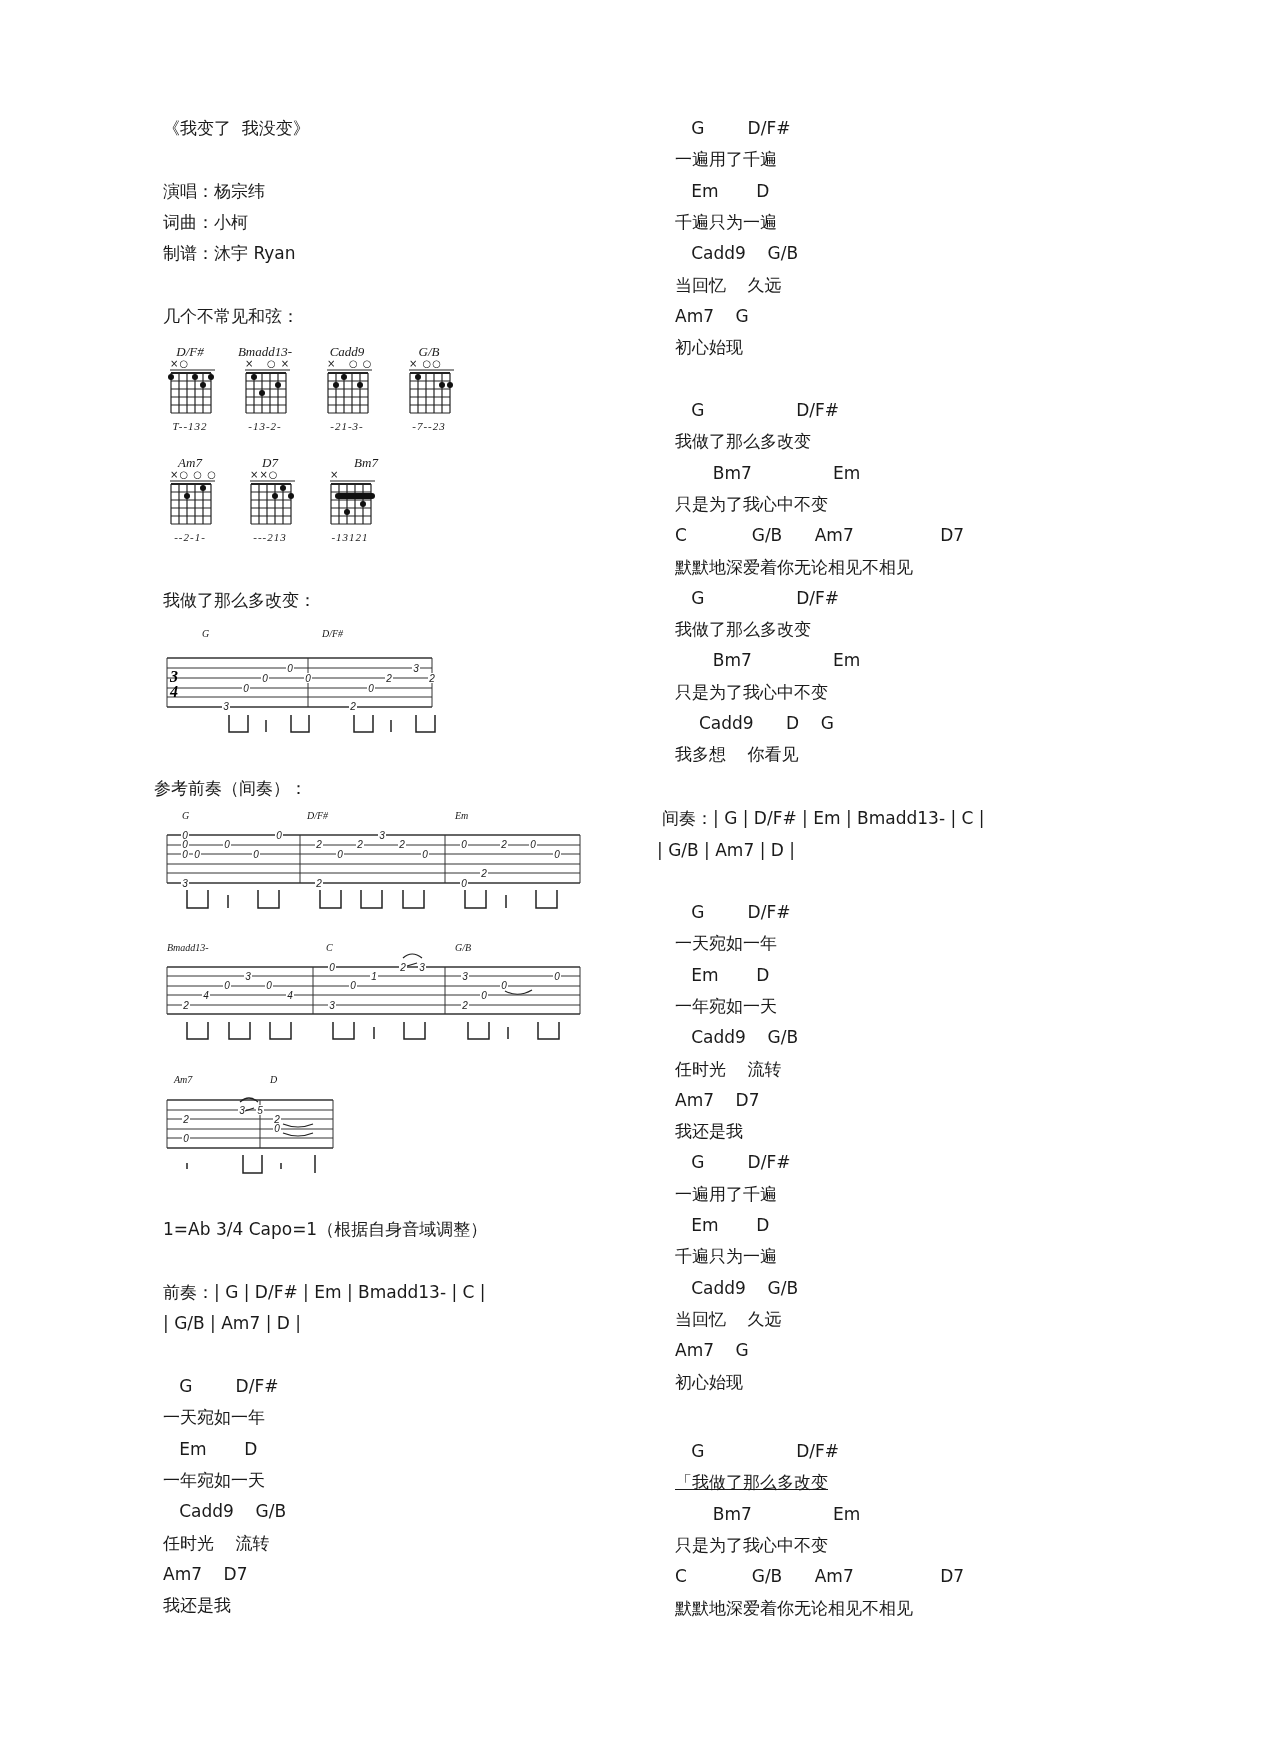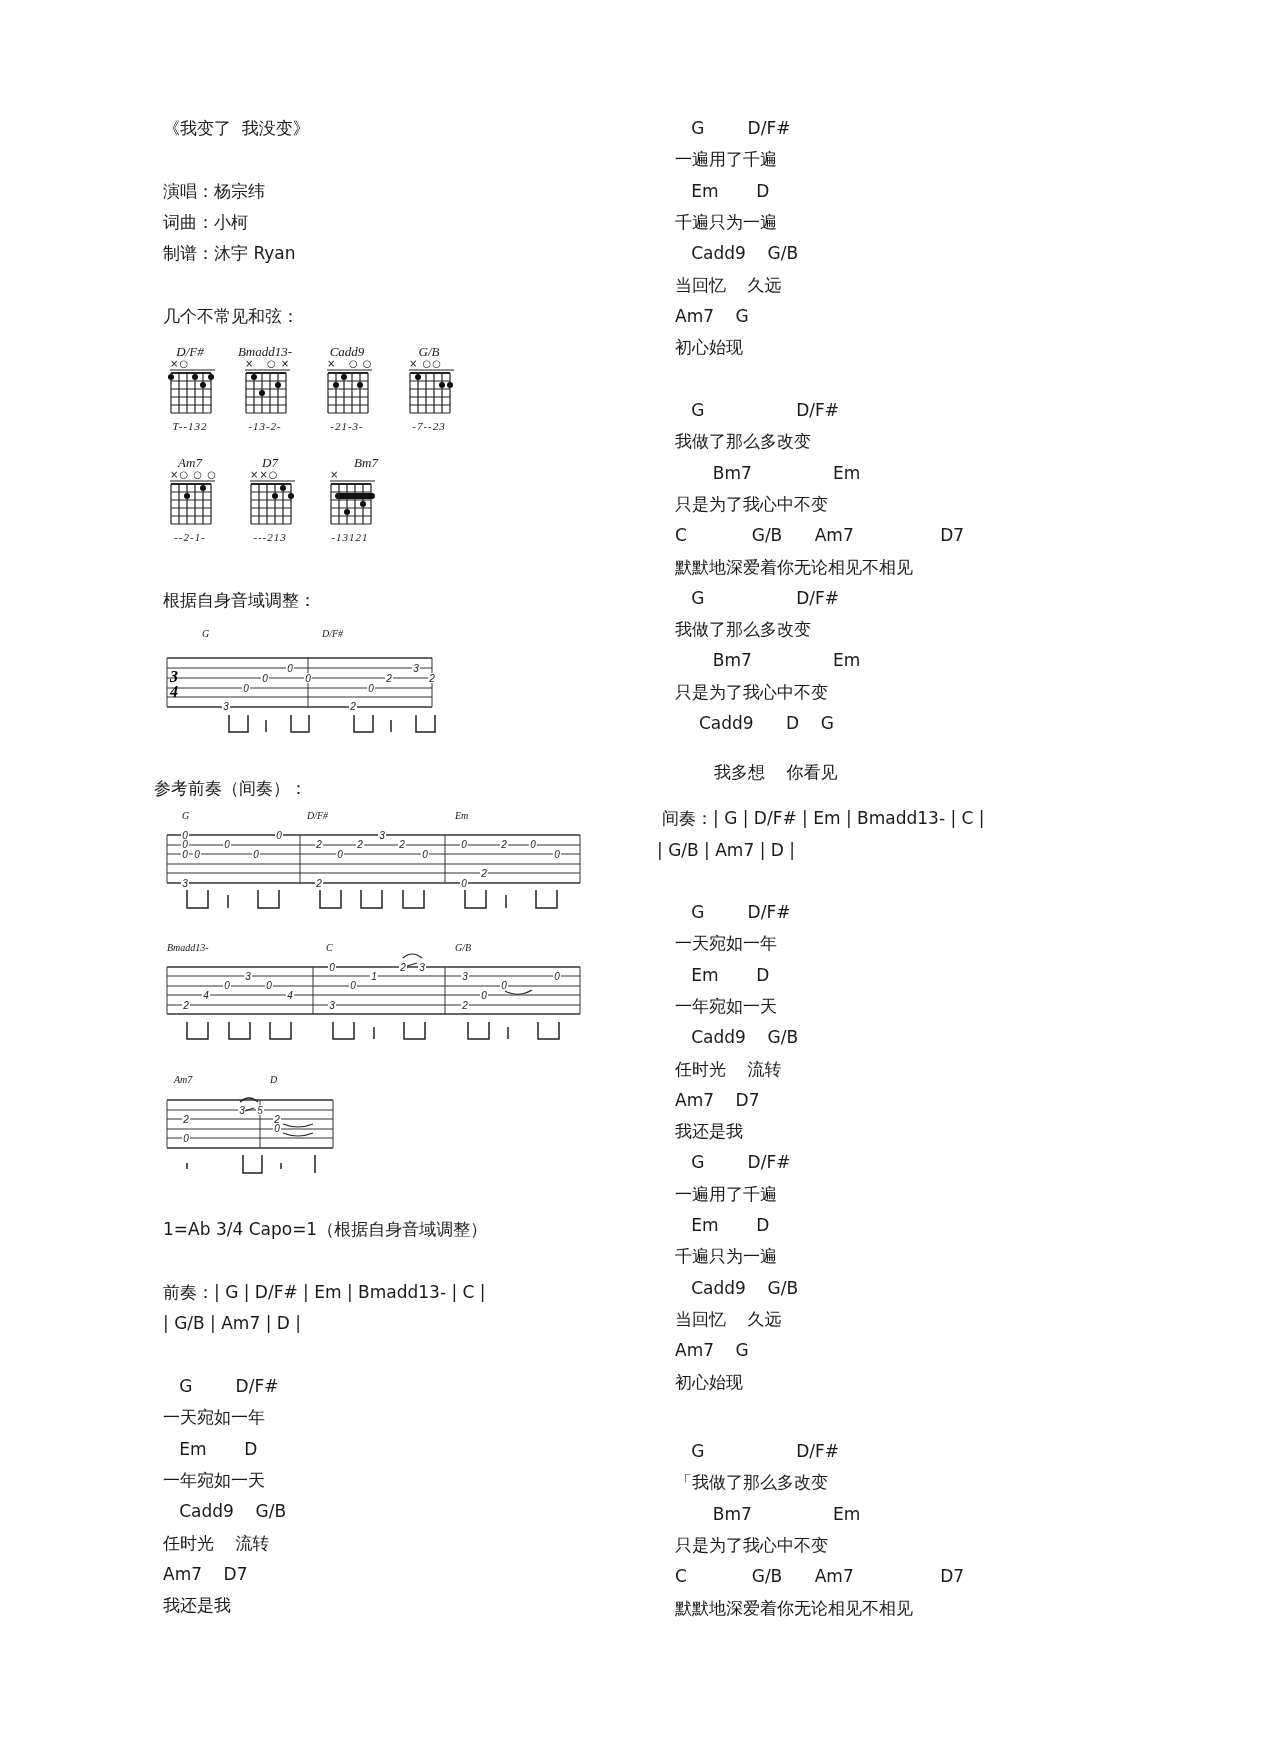--- a/index.html
+++ b/index.html
@@ -181,21 +181,21 @@
         <line x1="11" y1="61" x2="51" y2="61" stroke="#222" stroke-width="1.2"></line>
         <line x1="11" y1="69" x2="51" y2="69" stroke="#222" stroke-width="1.2"></line>
         <rect x="15" y="38" width="40" height="6" rx="3" fill="#111"></rect>
         <circle cx="27" cy="57" r="3" fill="#111"></circle>
         <circle cx="43" cy="49" r="3" fill="#111"></circle>
       </svg>
        <div class="abs serif fing" style="left:0;top:76px">-13121</div>
     </div>
   </div>
 
-<div class="abs txt" style="left:163px;top:590px">根据自身音域调整：</div>
+<div class="abs txt" style="left:163px;top:590px">我做了那么多改变：</div>
 <div class="chart" style="left:160px;top:625px;width:300px;height:115px">
   <div class="abs serif tablabel" style="left:42px;top:3px">G</div>
   <div class="abs serif tablabel" style="left:162px;top:3px">D/F#</div>
   <svg width="300" height="115">
     <g stroke="#333" stroke-width="1">
       <line x1="7" y1="33" x2="272" y2="33" stroke-width="1.6"></line>
       <line x1="7" y1="43" x2="272" y2="43"></line>
       <line x1="7" y1="53" x2="272" y2="53"></line>
       <line x1="7" y1="63" x2="272" y2="63"></line>
       <line x1="7" y1="72" x2="272" y2="72"></line>
@@ -457,38 +457,38 @@
     <div class="abs txt" style="left: 675px; top: 431px;">我做了那么多改变</div>
     <div class="abs txt" style="left: 675px; top: 463px;">       Bm7               Em</div>
     <div class="abs txt" style="left: 675px; top: 494px;">只是为了我心中不变</div>
     <div class="abs txt" style="left: 675px; top: 525px;">C            G/B      Am7                D7</div>
     <div class="abs txt" style="left: 675px; top: 557px;">默默地深爱着你无论相见不相见</div>
     <div class="abs txt" style="left: 675px; top: 588px;">   G                 D/F#</div>
     <div class="abs txt" style="left: 675px; top: 619px;">我做了那么多改变</div>
     <div class="abs txt" style="left: 675px; top: 650px;">       Bm7               Em</div>
     <div class="abs txt" style="left: 675px; top: 682px;">只是为了我心中不变</div>
     <div class="abs txt" style="left: 699px; top: 713px;">Cadd9      D    G</div>
-    <div class="abs txt" style="left: 714px; top: 744px; margin-top: 18px;">我多想    你看见</div>
+    <div class="abs txt" style="left: 675px; top: 744px;">我多想    你看见</div>
     <div class="abs txt" style="left: 662px; top: 808px;">间奏：| G | D/F# | Em | Bmadd13- | C |</div>
     <div class="abs txt" style="left: 657px; top: 840px;">| G/B | Am7 | D |</div>
     <div class="abs txt" style="left: 675px; top: 902px;">   G        D/F#</div>
     <div class="abs txt" style="left: 675px; top: 933px;">一天宛如一年</div>
     <div class="abs txt" style="left: 675px; top: 965px;">   Em       D</div>
     <div class="abs txt" style="left: 675px; top: 996px;">一年宛如一天</div>
     <div class="abs txt" style="left: 675px; top: 1027px;">   Cadd9    G/B</div>
     <div class="abs txt" style="left: 675px; top: 1059px;">任时光    流转</div>
     <div class="abs txt" style="left: 675px; top: 1090px;">Am7    D7</div>
     <div class="abs txt" style="left: 675px; top: 1121px;">我还是我</div>
     <div class="abs txt" style="left: 675px; top: 1152px;">   G        D/F#</div>
     <div class="abs txt" style="left: 675px; top: 1184px;">一遍用了千遍</div>
     <div class="abs txt" style="left: 675px; top: 1215px;">   Em       D</div>
     <div class="abs txt" style="left: 675px; top: 1246px;">千遍只为一遍</div>
     <div class="abs txt" style="left: 675px; top: 1278px;">   Cadd9    G/B</div>
     <div class="abs txt" style="left: 675px; top: 1309px;">当回忆    久远</div>
     <div class="abs txt" style="left: 675px; top: 1340px;">Am7    G</div>
     <div class="abs txt" style="left: 675px; top: 1372px;">初心始现</div>
     <div class="abs txt" style="left: 675px; top: 1441px;">   G                 D/F#</div>
-    <div class="abs txt" style="left: 675px; top: 1472px;">「我做了那么多改变</div>
+    <div class="abs txt" style="left: 675px; top: 1472px; text-decoration: underline;">「我做了那么多改变</div>
     <div class="abs txt" style="left: 675px; top: 1504px;">       Bm7               Em</div>
     <div class="abs txt" style="left: 675px; top: 1535px;">只是为了我心中不变</div>
     <div class="abs txt" style="left: 675px; top: 1566px;">C            G/B      Am7                D7</div>
     <div class="abs txt" style="left: 675px; top: 1598px;">默默地深爱着你无论相见不相见</div>
   </div>
 
 </body></html>

